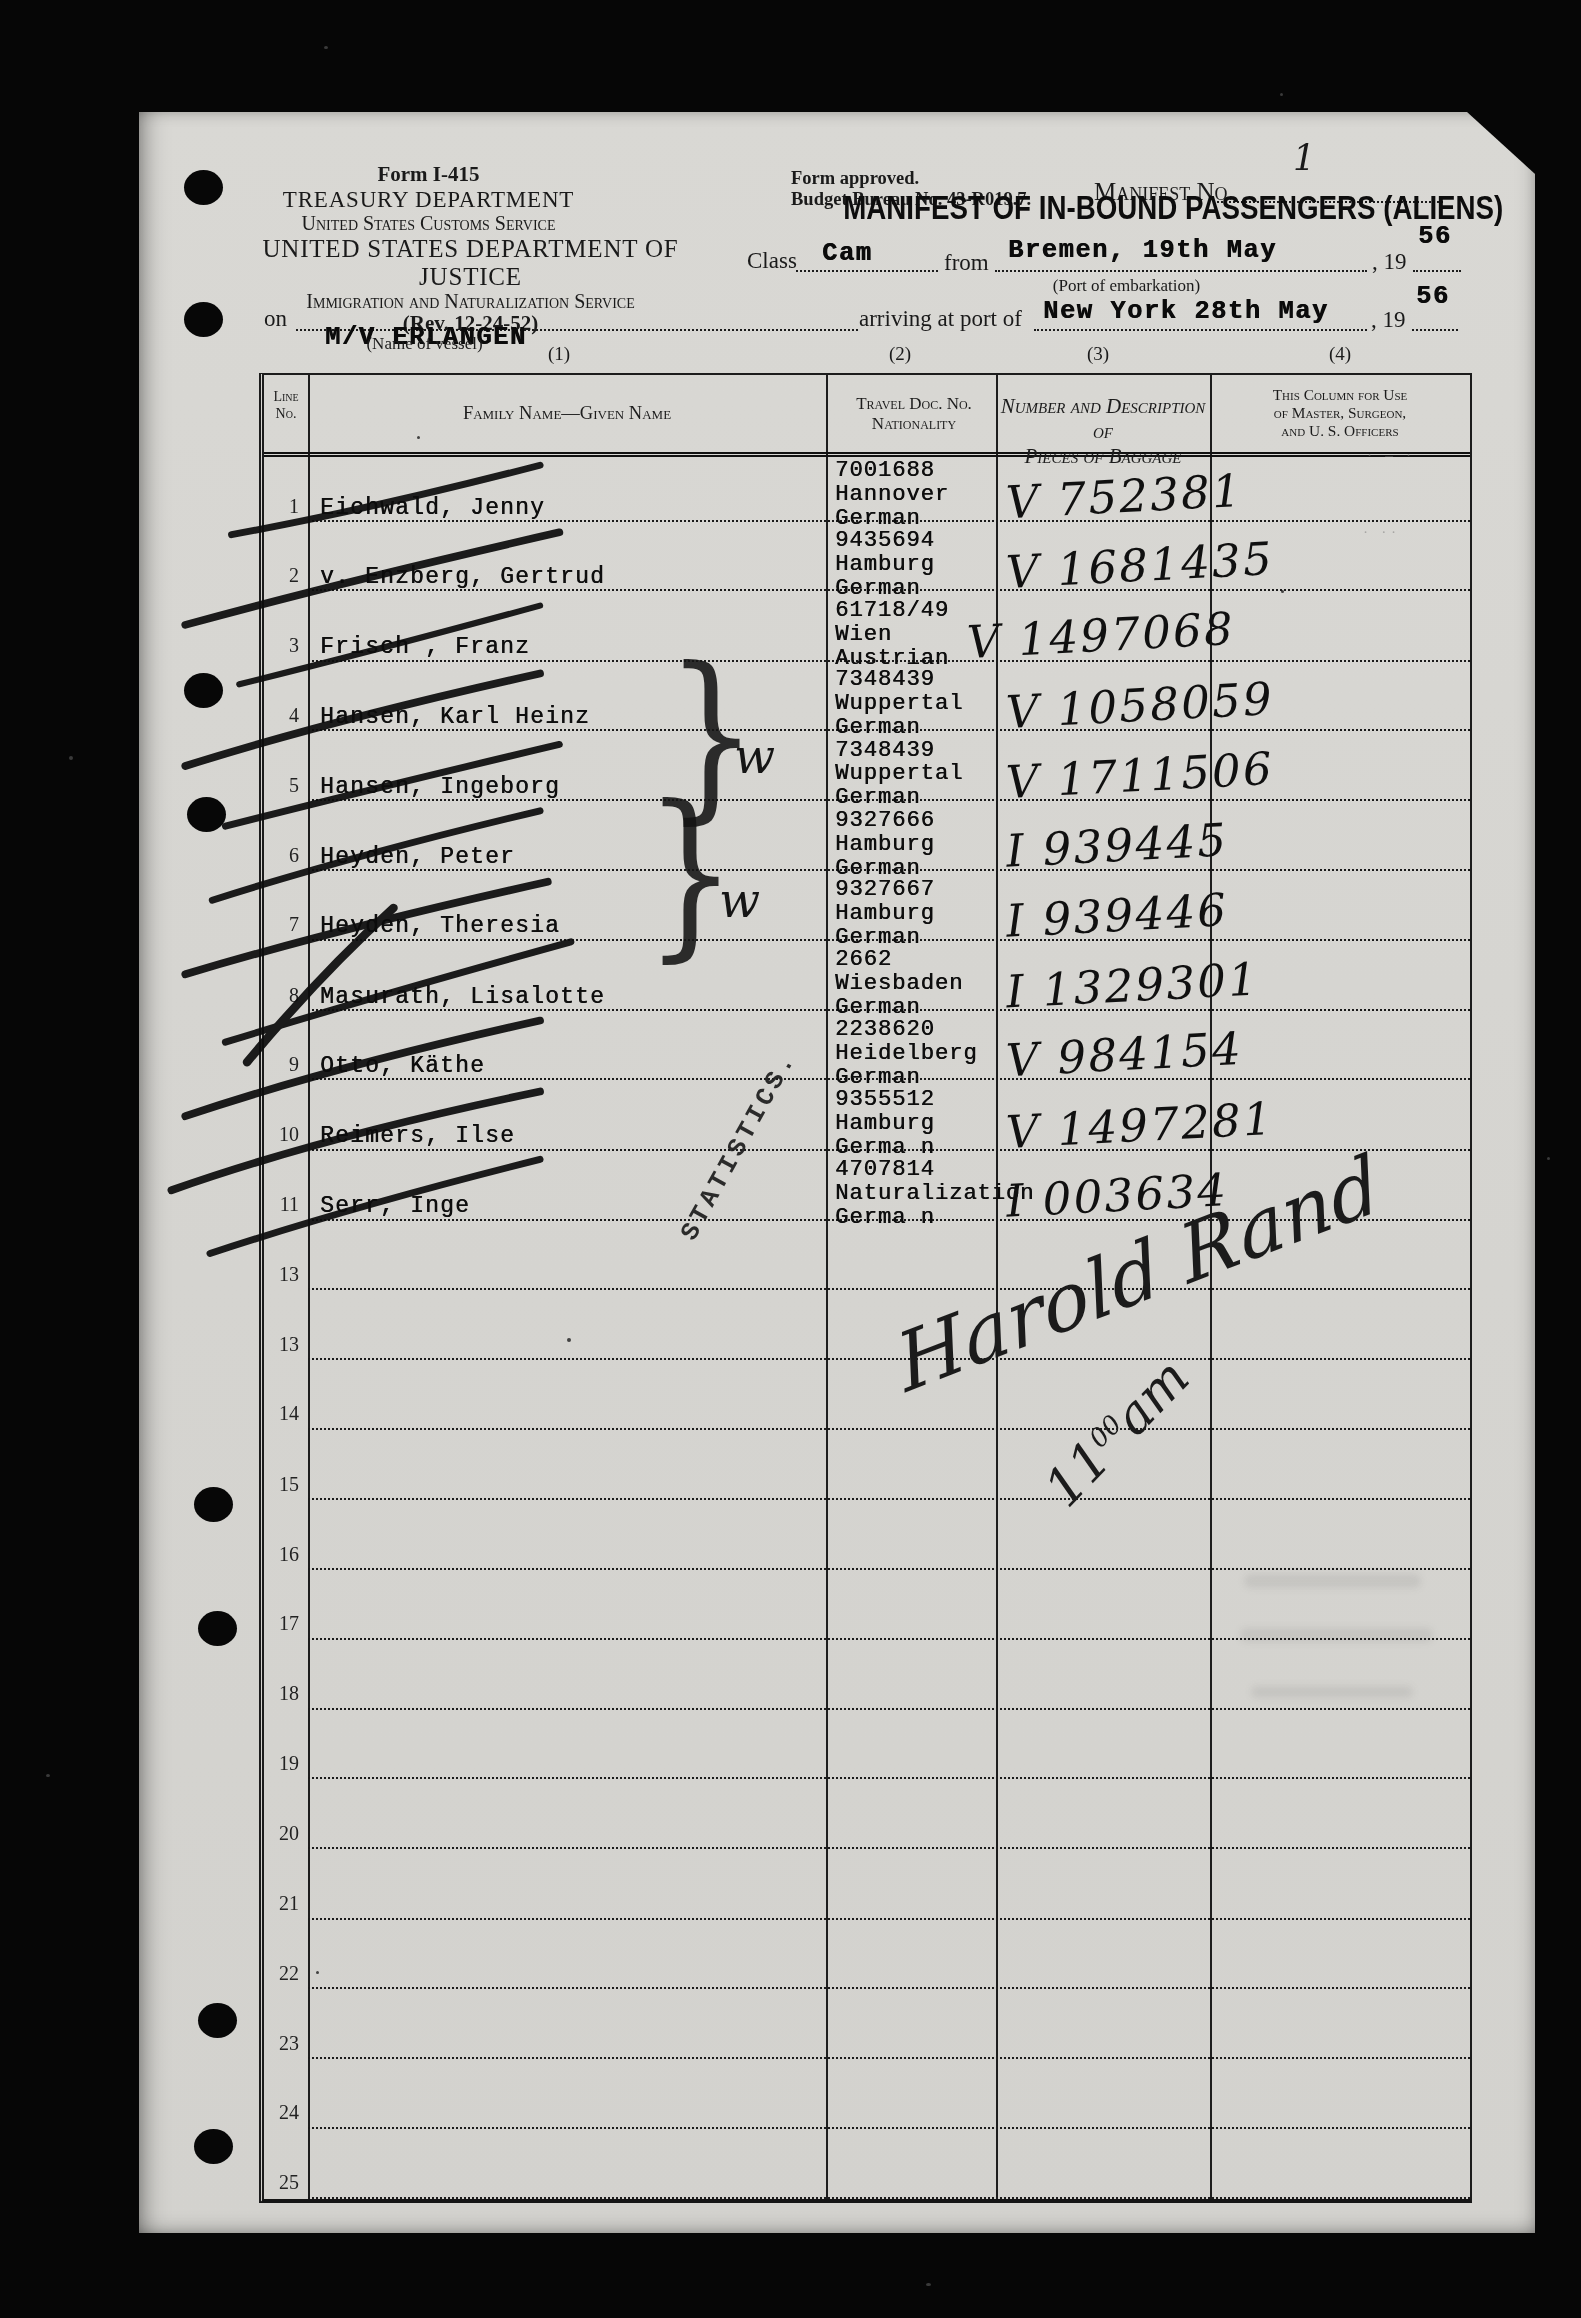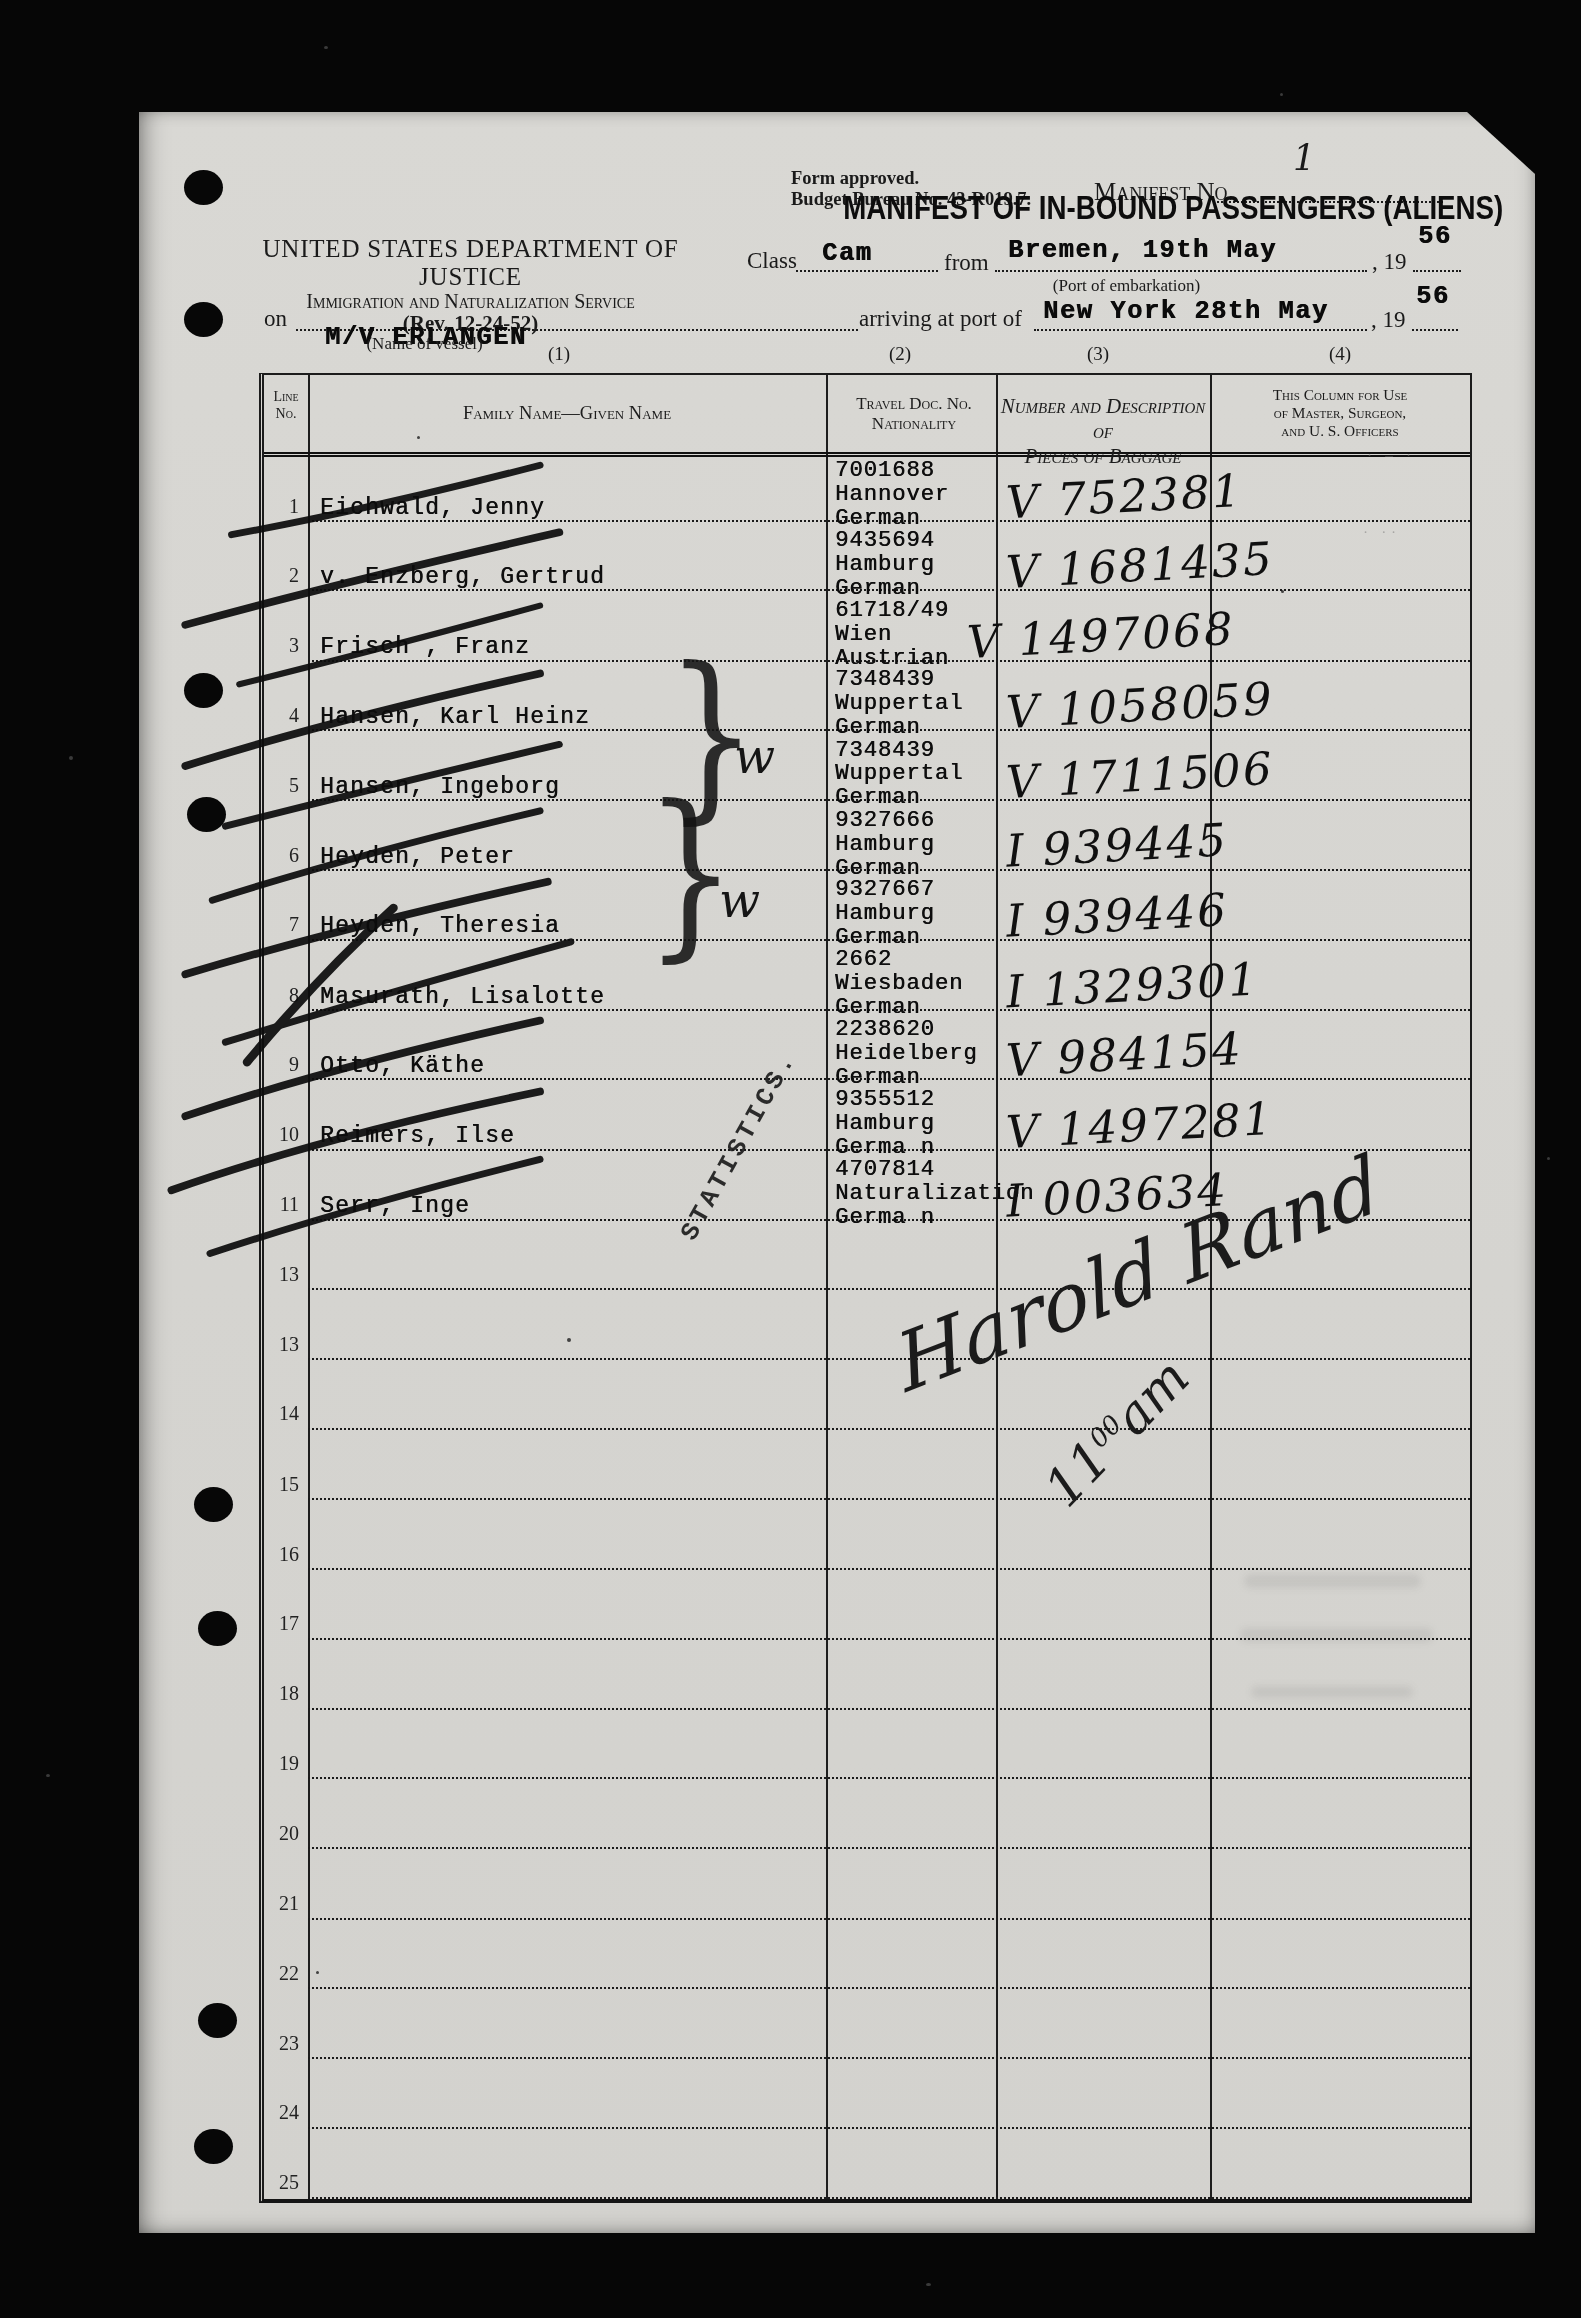--- a/index.html
+++ b/index.html
@@ -91,20 +91,25 @@
   <div class="hole" style="left:55px;top:1375px;"></div>
   <div class="hole" style="left:59px;top:1499px;"></div>
   <div class="hole" style="left:59px;top:1891px;"></div>
   <div class="hole" style="left:55px;top:2017px;"></div>
 
   <div class="speck" style="left:278px;top:324px;width:3.1px;height:3.1px;"></div>
   <div class="speck" style="left:428px;top:1226px;width:3.9px;height:3.9px;"></div>
   <div class="speck" style="left:177px;top:1859px;width:3.1px;height:3.1px;"></div>
   <div class="speck" style="left:1142px;top:478px;width:3.1px;height:3.1px;"></div>
 
+  <div class="abs serif" id="hdr-left">
+    <div class="l1">Form I-415</div>
+    <div class="l2">TREASURY DEPARTMENT</div>
+    <div class="l3 sc">United States Customs Service</div>
+  </div>
   <div class="abs serif" id="hdr-justice">
     <div class="l4">UNITED STATES DEPARTMENT OF JUSTICE</div>
     <div class="l5 sc">Immigration and Naturalization Service</div>
     <div class="l6">(Rev. 12-24-52)</div>
   </div>
 
   <div class="abs serif" id="approved">
     <div>Form approved.</div>
     <div>Budget Bureau No. 43-R019.7.</div>
   </div>

